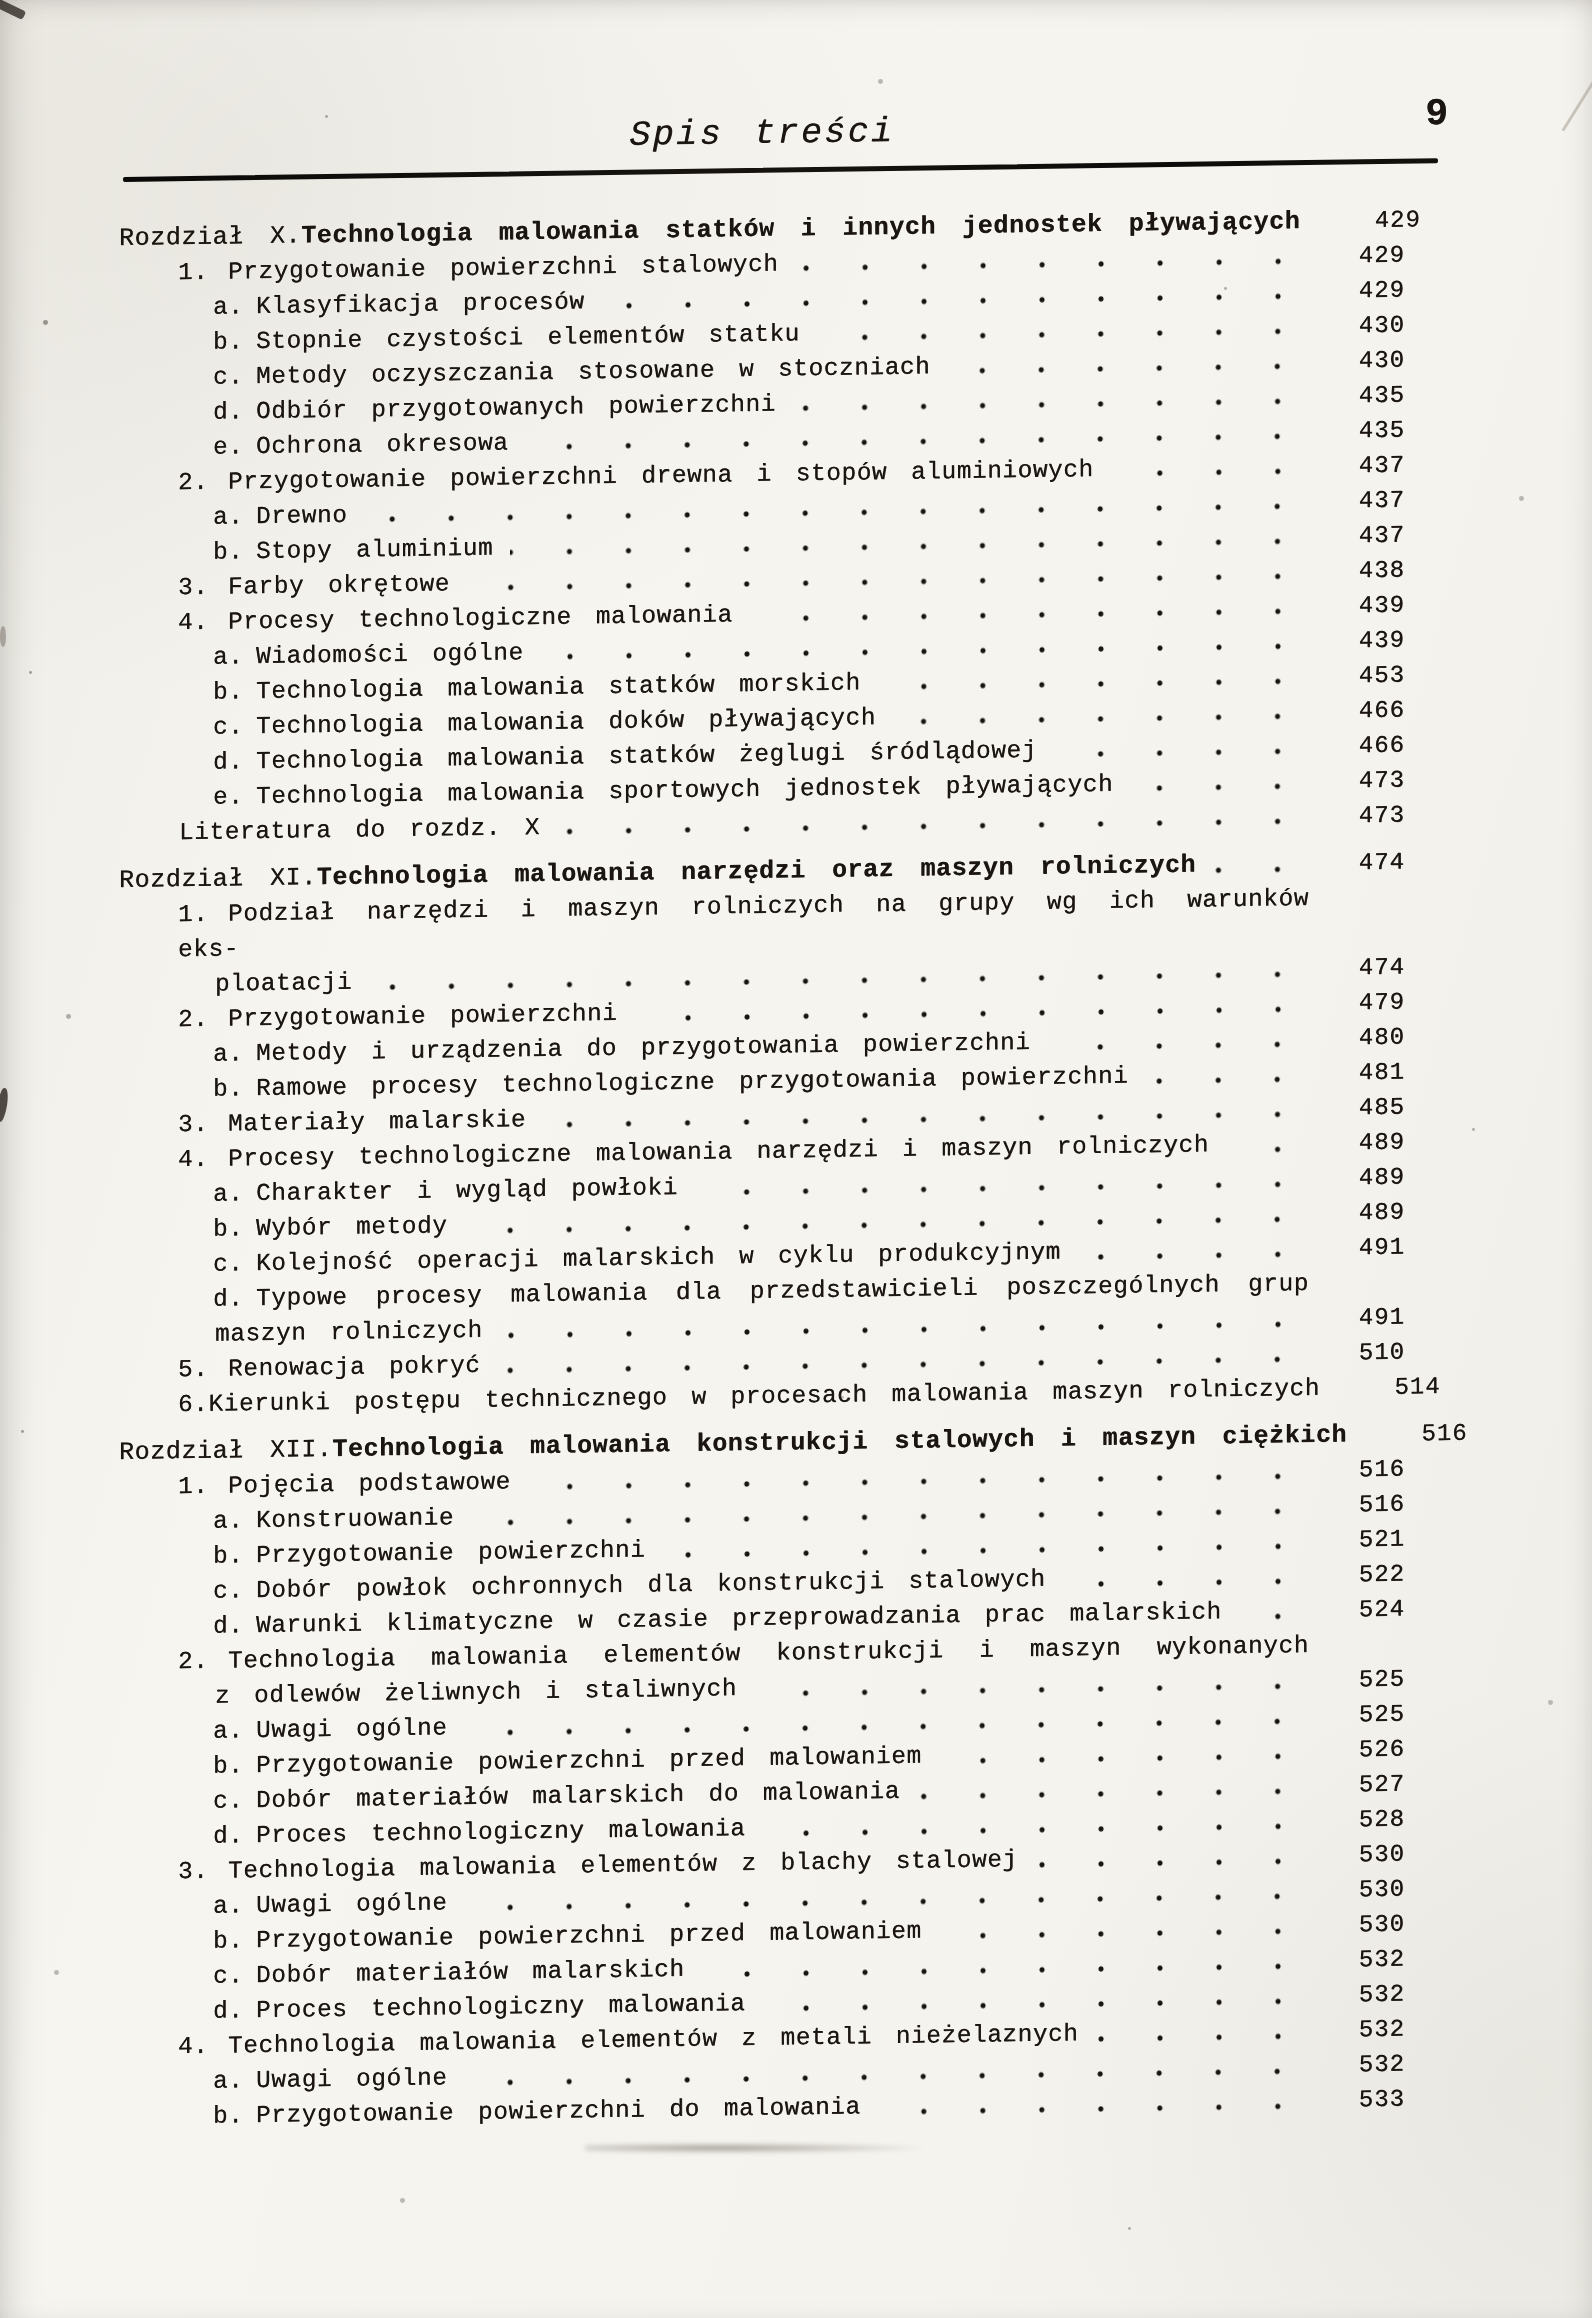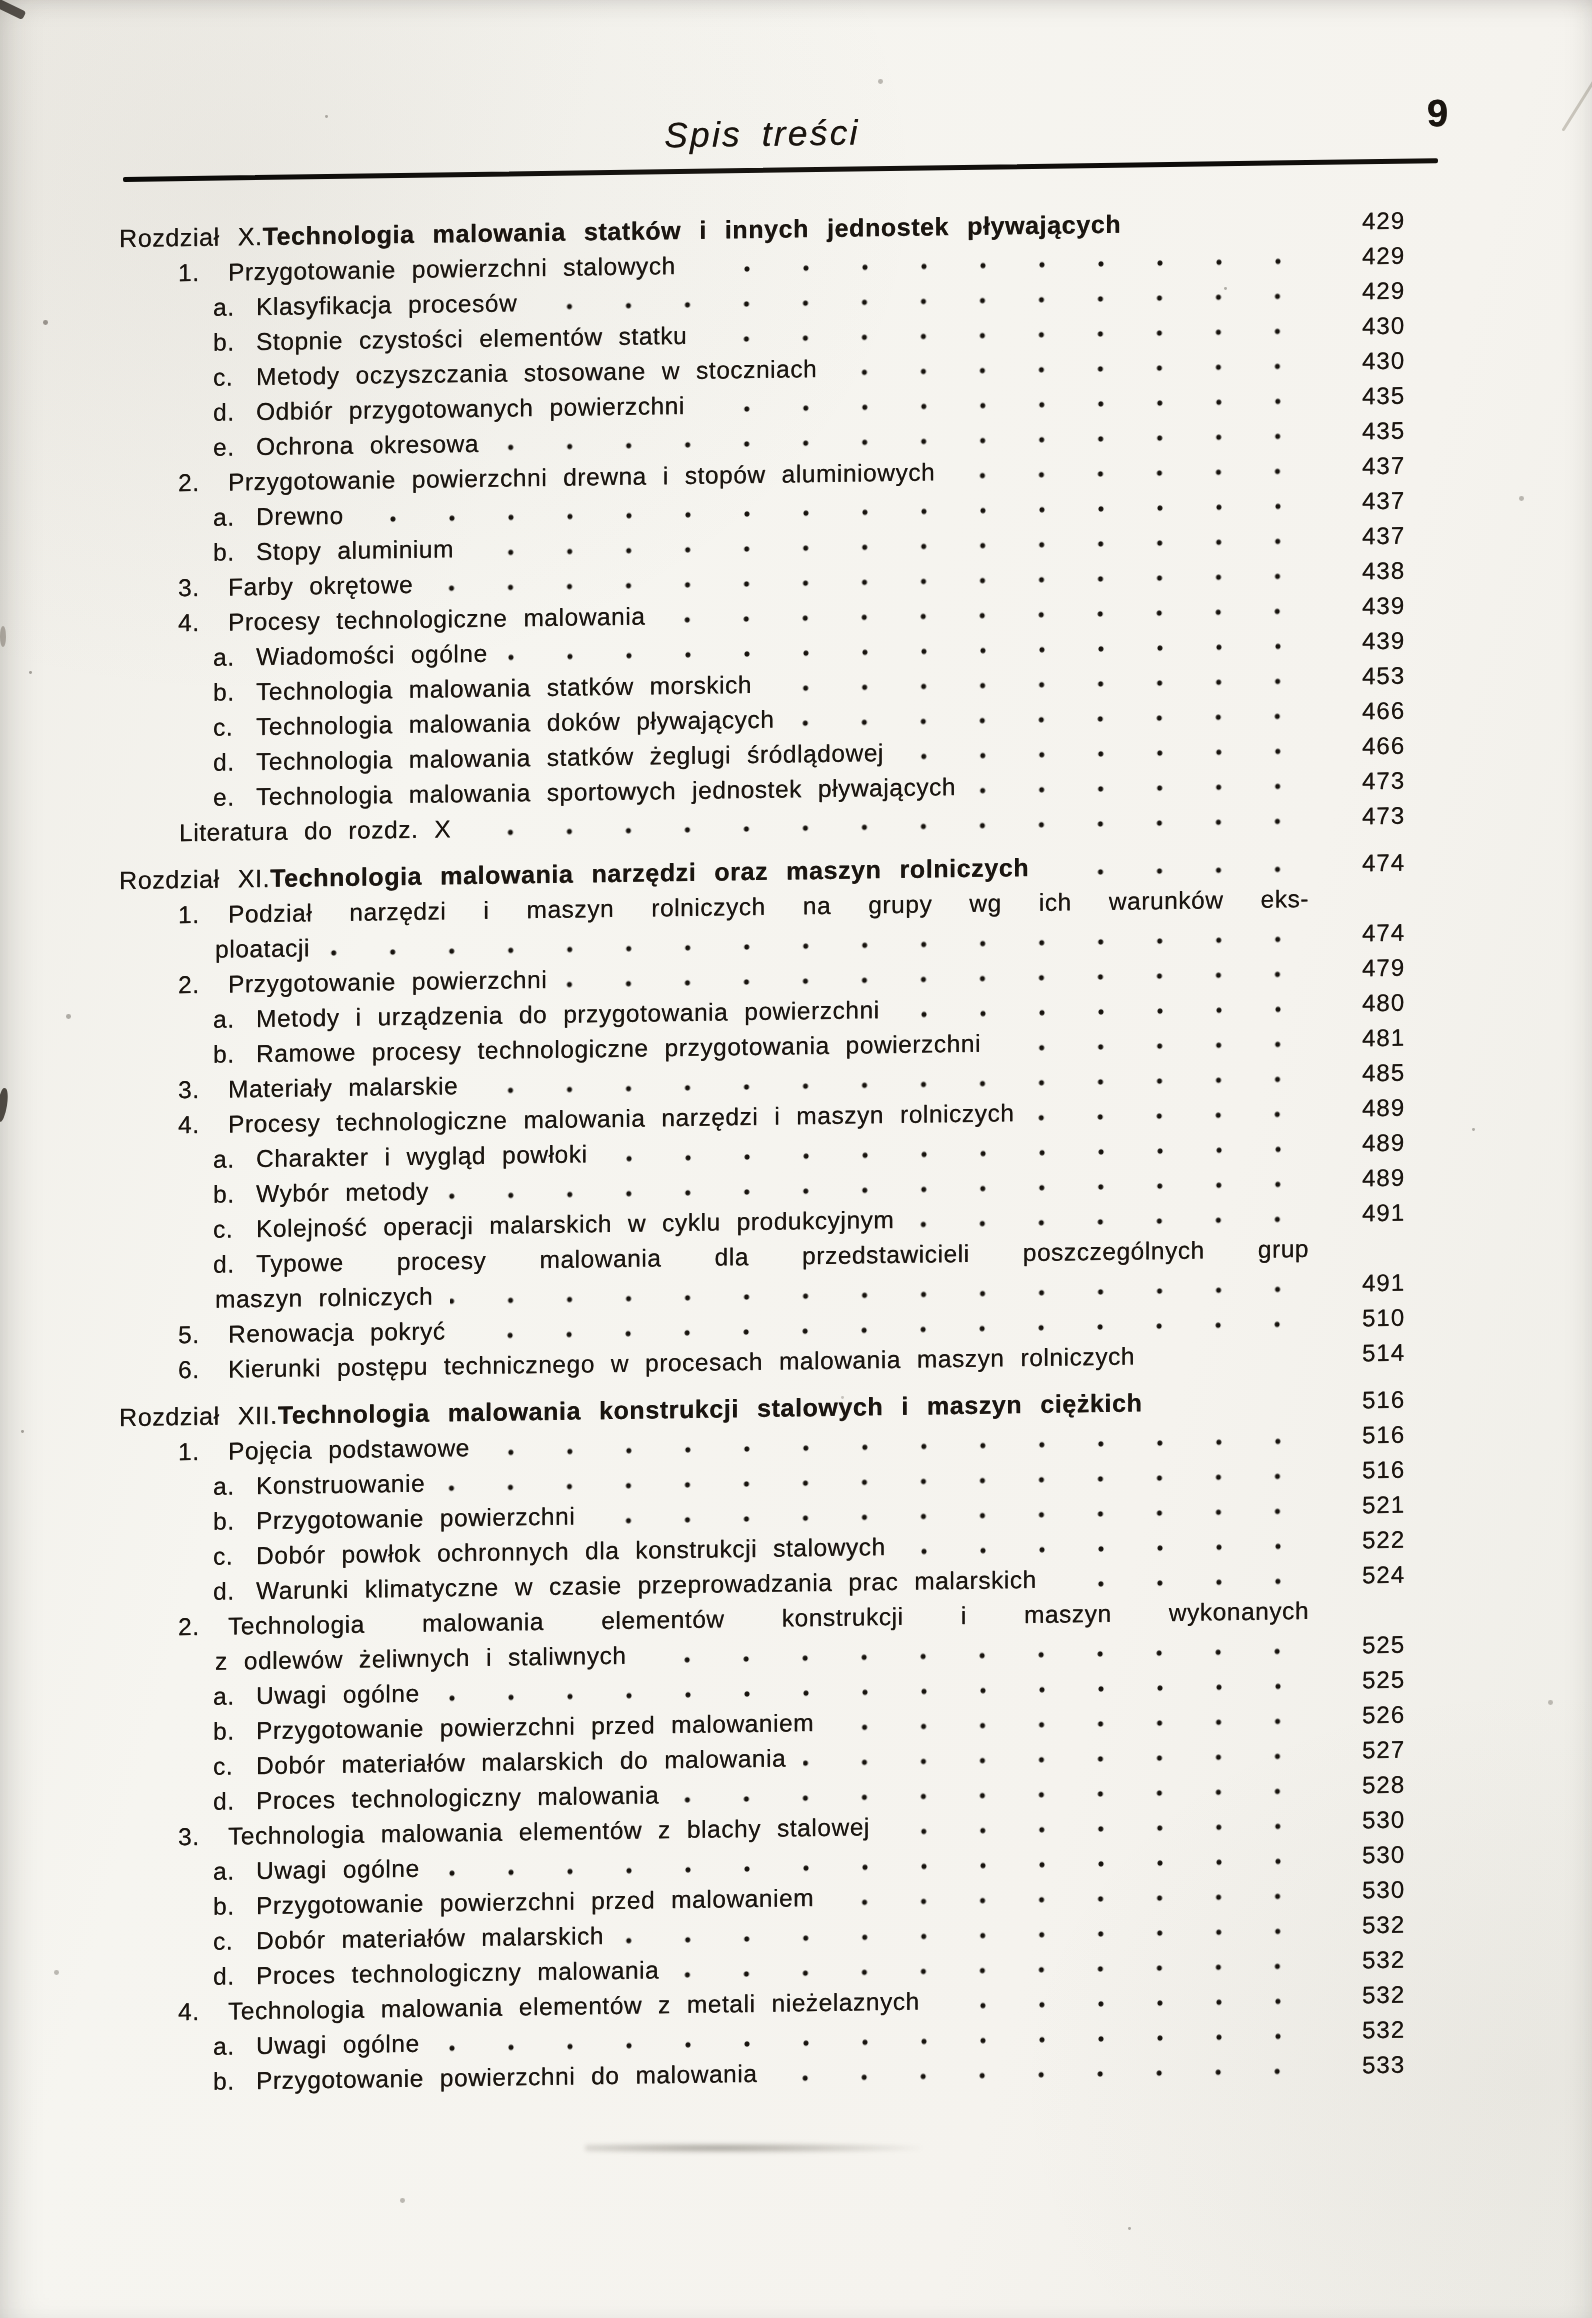--- a/index.html
+++ b/index.html
@@ -5,21 +5,21 @@
   html,body{margin:0;padding:0;}
   .sheet{
     position:relative;width:1593px;height:2318px;overflow:hidden;
     background:
       radial-gradient(ellipse 1147px 860px at 15% 8%, rgba(120,110,95,0.07), rgba(0,0,0,0) 60%),
       radial-gradient(ellipse 860px 669px at 96% 90%, rgba(120,110,95,0.06), rgba(0,0,0,0) 60%),
       linear-gradient(105deg,#efede7,#f6f5f0 28%,#f5f3ee 70%,#eeede7);
     box-shadow:inset 25px 0 40px -25px rgba(40,34,26,.25),
                inset -19px 0 32.5px -23px rgba(40,34,26,.18),
                inset 0 19px 32.5px -23px rgba(40,34,26,.16);
-    font-family:Liberation Sans, sans-serif;
+    font-family:Liberation Mono, monospace;
     color:#1a1510;
   }
   .content{
     position:absolute;left:119px;top:0;width:1286px;
     transform:skewY(-0.82deg);transform-origin:0 0;
     text-shadow:0.3px 0.2px 0.5px rgba(25,18,10,.8);
   }
   .page-title{
     text-align:center;margin-top:122px;line-height:42px;
     font-style:italic;font-size:35px;letter-spacing:2.4px;word-spacing:7.6px;

